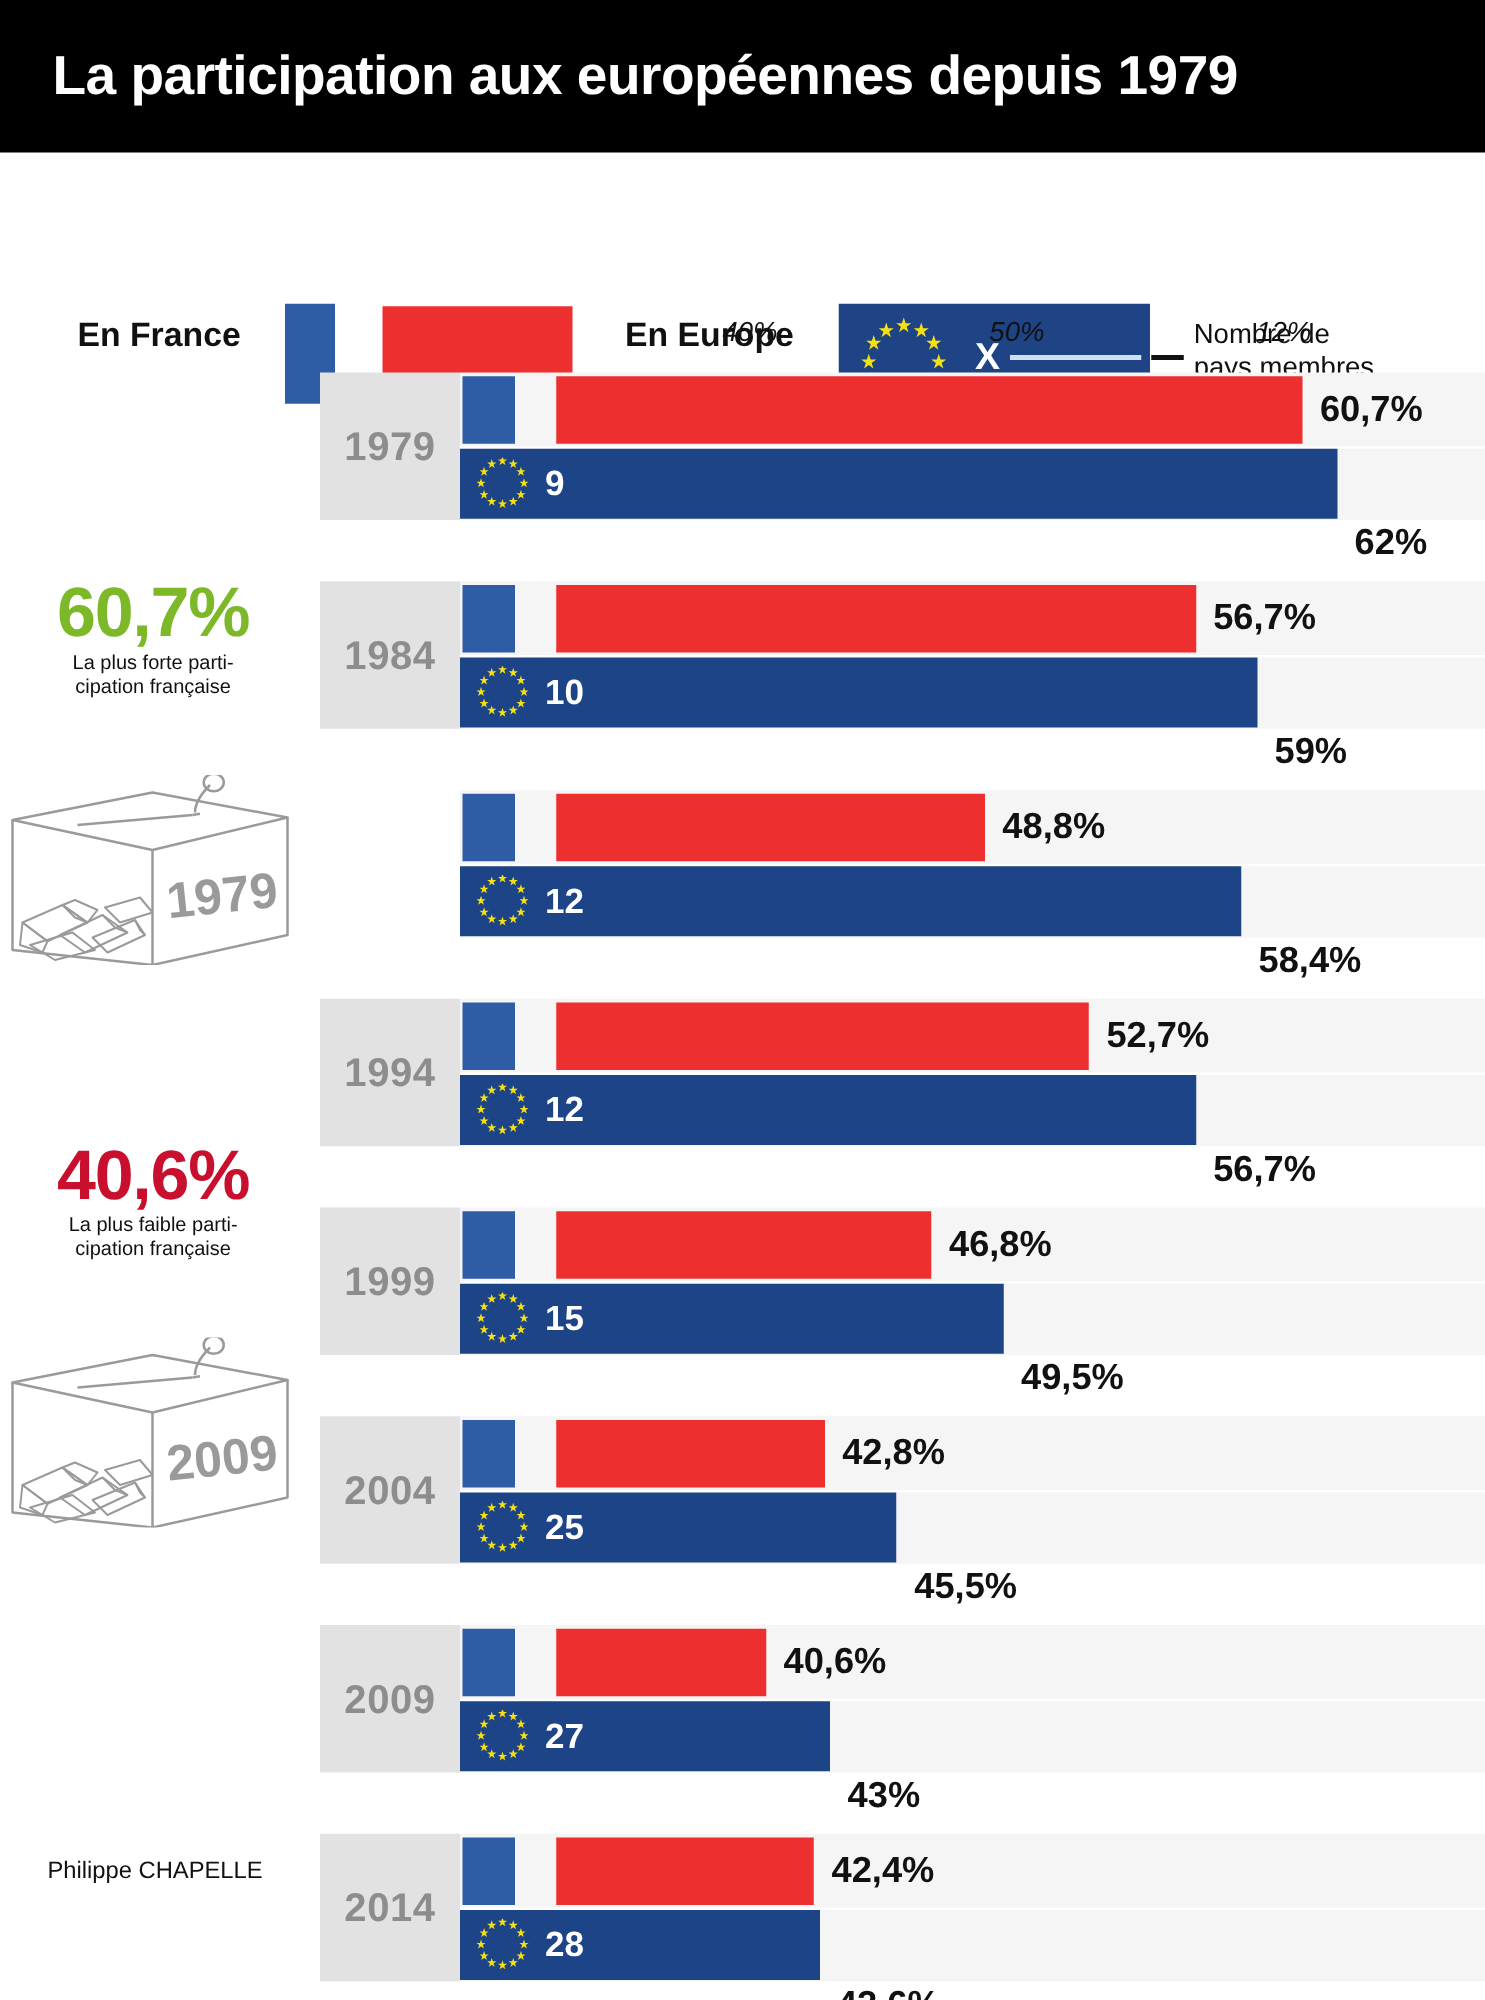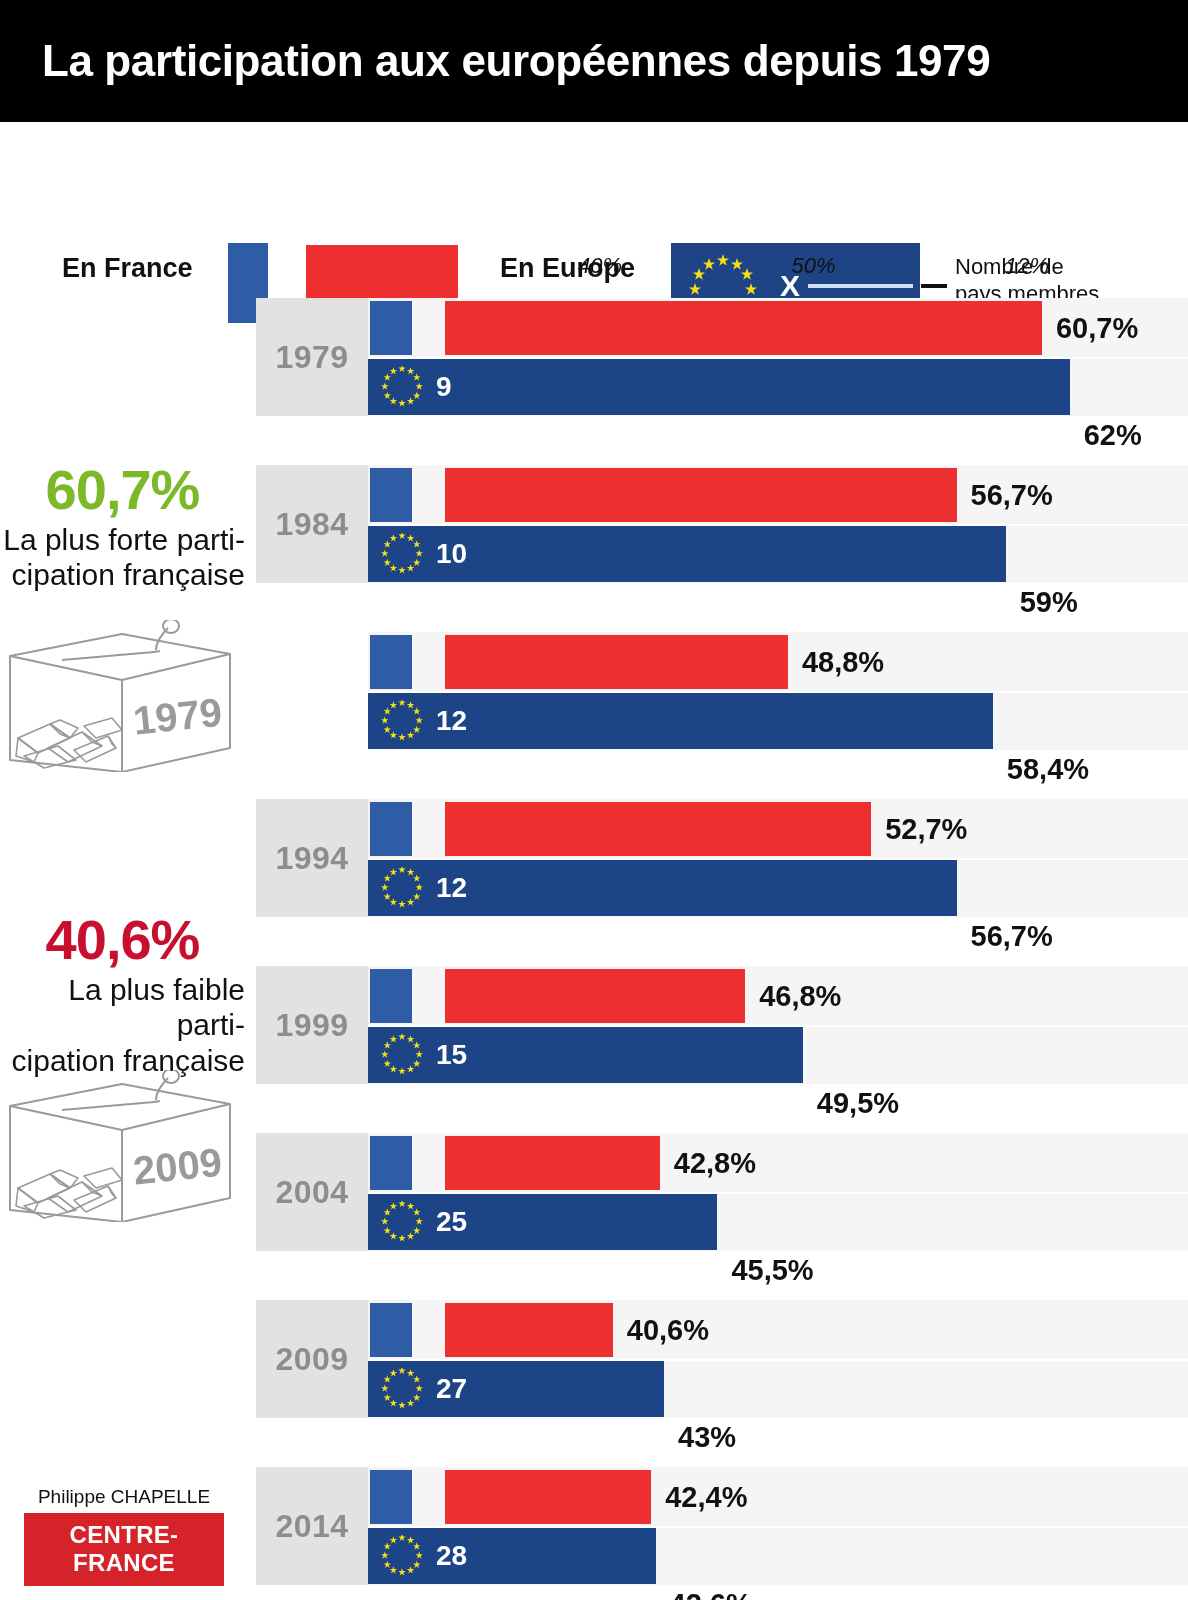--- a/index.html
+++ b/index.html
@@ -116,22 +116,22 @@
     font-size:29px; font-weight:bold; color:#111; white-space:nowrap;margin-top:48px;
   }
 
   
   .annot{ position:absolute; width:245px; }
   .annot .bignum{
     font-size:56px; font-weight:bold; line-height:1.0;
     text-align:center; letter-spacing:-1px;
   }
   .annot .caption{
-    font-size:30px; color:#111; line-height:1.18;
-    text-align:right; margin-top:4px;
+    font-size:16px; color:#111; line-height:1.18;
+    text-align:center; margin-top:4px;
   }
   .annot-1{ left:0; top:462px; }
   .annot-1 .bignum{ color:#7cb828; }
   .annot-2{ left:0; top:912px; }
   .annot-2 .bignum{ color:#c8102e; }
   .box-ill{ position:absolute; left:4px; }
   .box-ill-1{ top:620px; }
   .box-ill-2{ top:1070px; }
 
   
@@ -509,14 +509,13 @@
       <path d="M46,104 L56,114 L66,118"></path>
       <path d="M78,112 L88,122 L98,126"></path>
       <path d="M104,116 L108,124 L112,128"></path>
     </g>
     <text x="175" y="110" font-family="'Liberation Sans', sans-serif" font-size="40" font-weight="bold" fill="#9a9a9a" text-anchor="middle" transform="rotate(-6 175 110)">2009</text>
   </svg>
 </div>
 
 <div class="credit">
   <div class="author">Philippe CHAPELLE</div>
-  <div class="logo">CENTRE-FRANCE</div>
 </div>
 
 </body></html>

